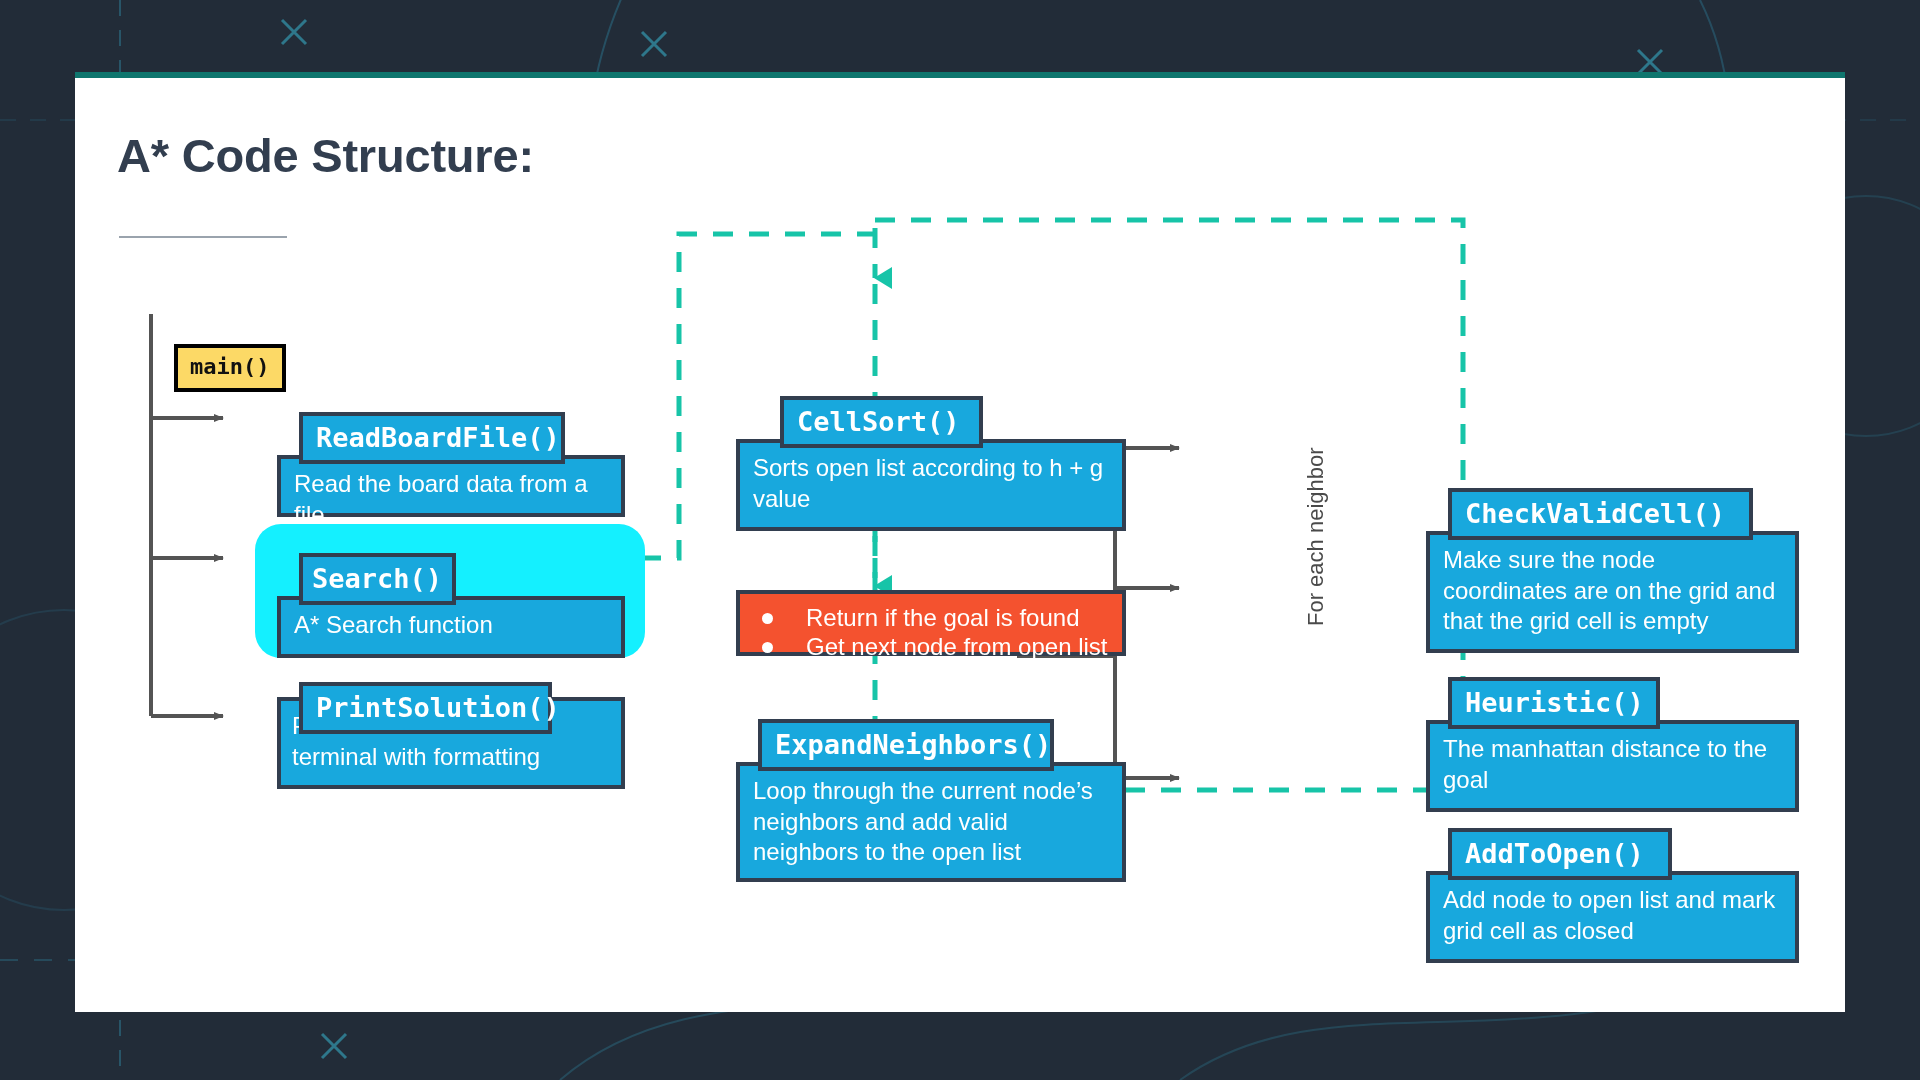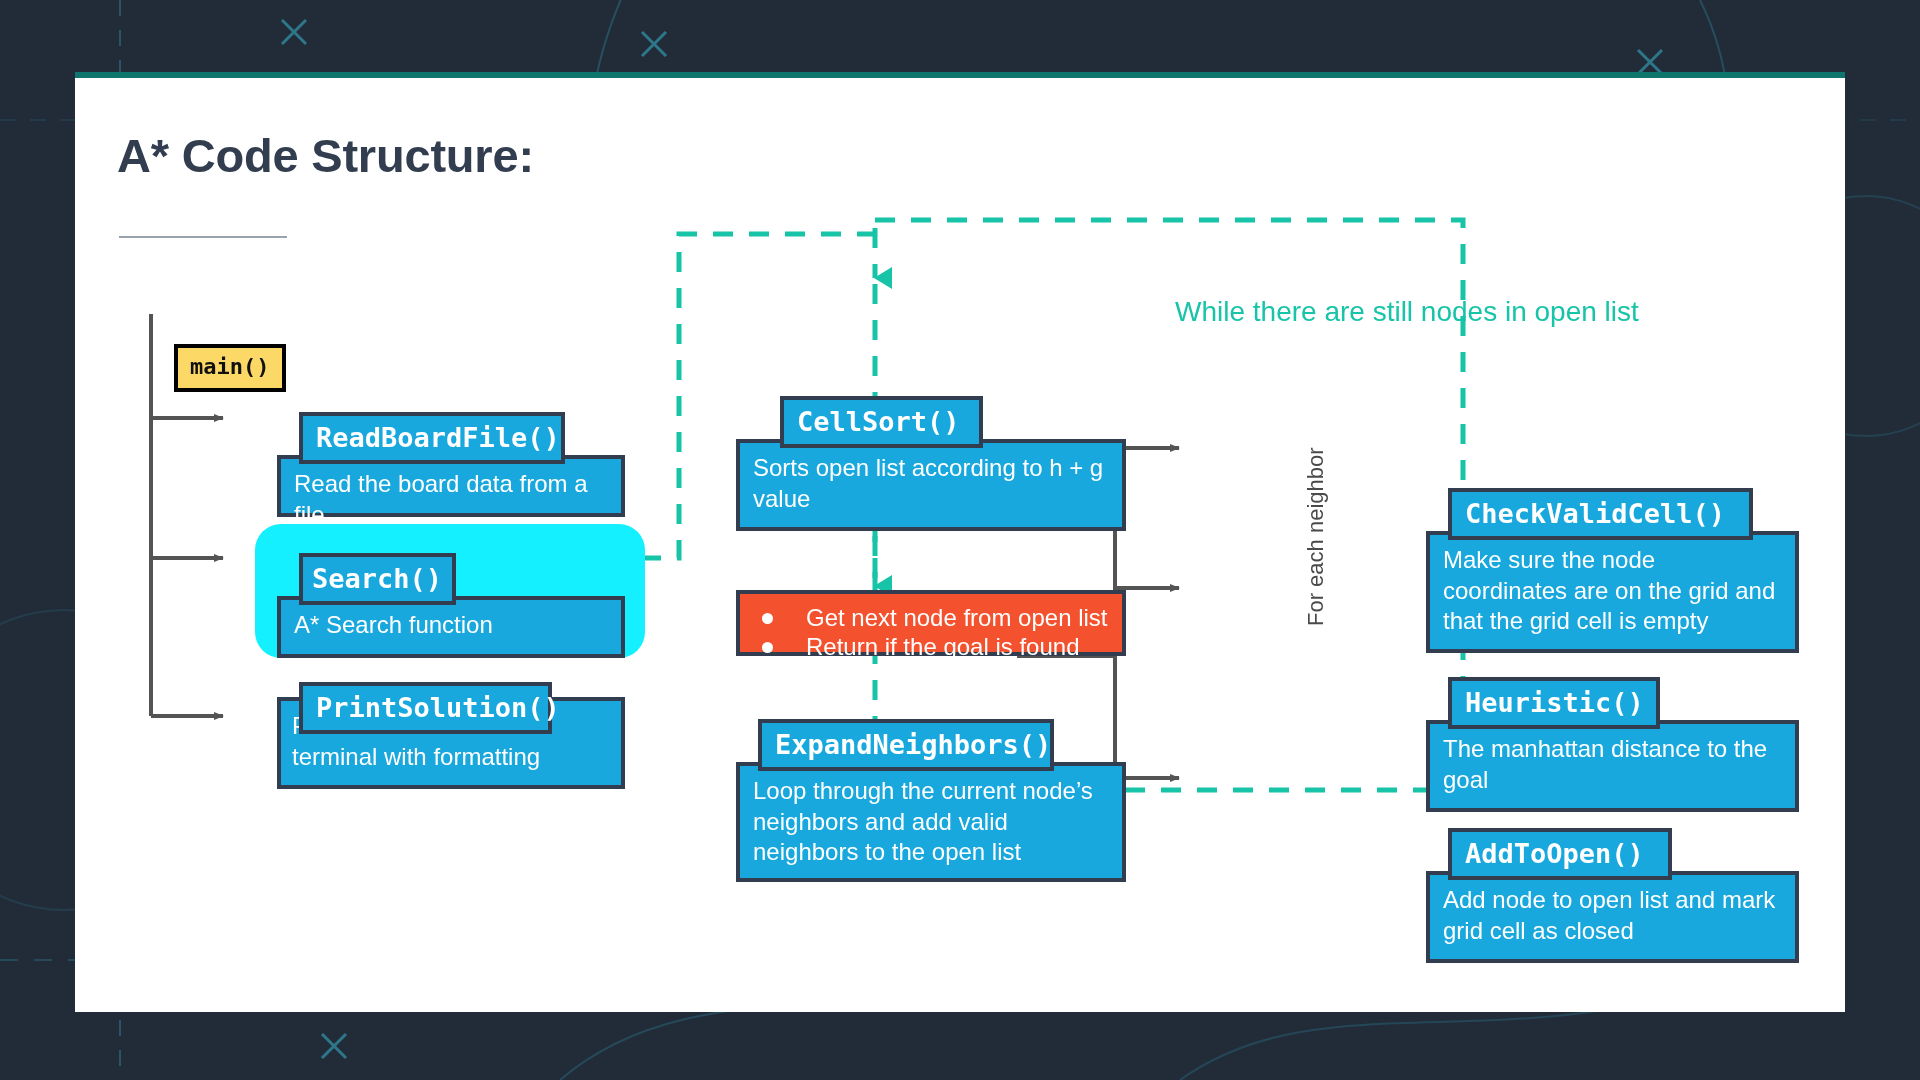--- a/index.html
+++ b/index.html
@@ -204,21 +204,20 @@
           <path d="M1040 370 L1104 370" marker-end="url(#grayArrow)"></path>
           <path d="M1040 510 L1104 510" marker-end="url(#grayArrow)"></path>
           <path d="M1040 700 L1104 700" marker-end="url(#grayArrow)"></path>
         </g>
       </svg>
 
       <div class="main-box">
         <span>main()</span>
       </div>
 
-      <div class="loop-caption">While there are still nodes in open list</div>
 
       <div class="node">
         <div class="node-head" style="left:224px; top:334px; width:266px;">ReadBoardFile()</div>
         <div class="node-body" style="left:202px; top:377px; width:348px; height:62px;">Read the board data from a file</div>
       </div>
 
       <div class="glow" style="left:180px; top:446px; width:390px; height:134px;"></div>
       <div class="node">
         <div class="node-head" style="left:224px; top:475px; width:157px;padding-left:9px;">Search()</div>
         <div class="node-body" style="left:202px; top:518px; width:348px; height:62px;">A* Search function</div>
@@ -231,25 +230,25 @@
 
       <div class="node">
         <div class="node-head" style="left:683px; top:318px; width:203px;margin-left:22px;">CellSort()</div>
         <div class="node-body" style="left:661px; top:361px; width:390px; height:92px;">Sorts open list according to h + g value</div>
       </div>
 
       <div class="orange-box" style="left:661px; top:512px; width:390px; height:66px;">
         <ul>
           <li>
             <span class="dot"></span>
-            <span>Get next node from open list</span>
+            <span>Return if the goal is found</span>
           </li>
           <li>
             <span class="dot"></span>
-            <span>Return if the goal is found</span>
+            <span>Get next node from open list</span>
           </li>
         </ul>
       </div>
 
       <div class="node">
         <div class="node-head" style="left:683px; top:641px; width:296px;">ExpandNeighbors()</div>
         <div class="node-body" style="left:661px; top:684px; width:390px; height:120px;">Loop through the current node’s neighbors and add valid neighbors to the open list</div>
       </div>
 
       <div class="vlabel">For each neighbor</div>

